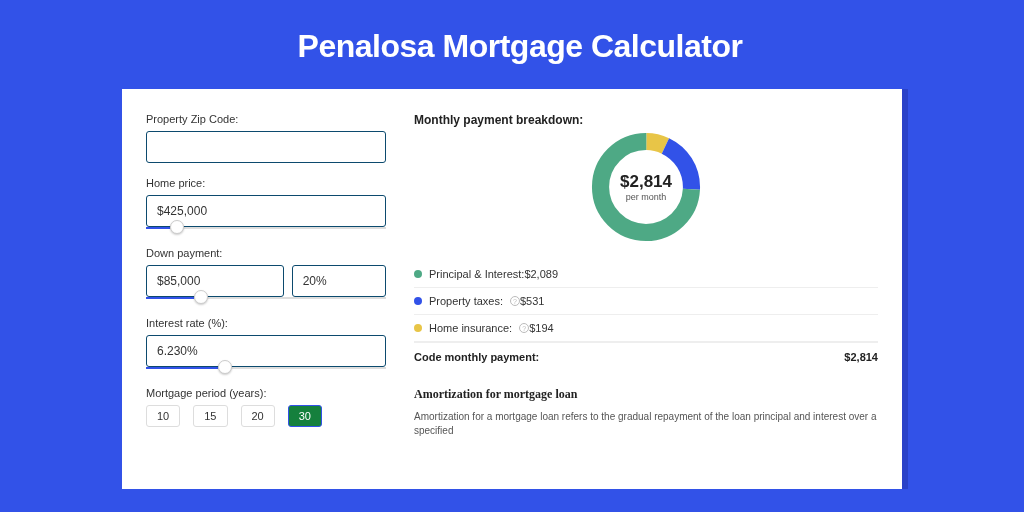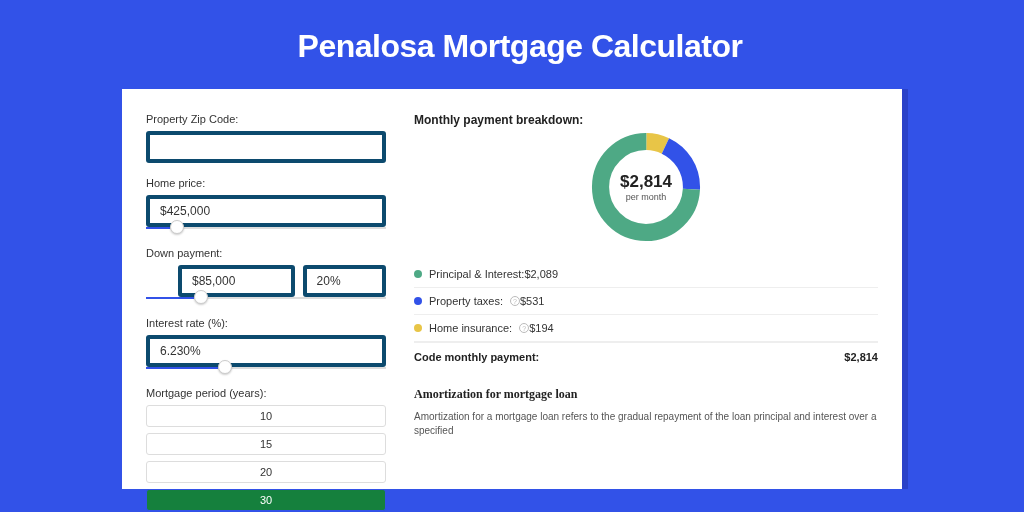--- a/index.html
+++ b/index.html
@@ -37,21 +37,21 @@
     flex: 1;
   }
   .field-label {
     font-size: 11px;
     color: #333;
     margin-bottom: 6px;
     display: block;
   }
   .text-input {
     width: 100%;
-    border: 4px solid #0c4a6e;
+    border: 1px solid #0c4a6e;
     border-radius: 3px;
     padding: 8px 10px;
     font-size: 12px;
     color: #333;
     height: 32px;
   }
   .field-group { margin-bottom: 14px; }
   .slider-wrap { position: relative; height: 8px; margin-top: -2px; }
   .slider-track {
     height: 2px;
@@ -68,23 +68,23 @@
   .slider-thumb {
     width: 14px; height: 14px;
     background: #fff;
     border: 1px solid #ccc;
     border-radius: 50%;
     position: absolute;
     top: -5px;
     box-shadow: 0 1px 2px rgba(0,0,0,.2);
   }
   .row2 { display: flex; gap: 8px; }
-  .row2 .text-input:first-child { flex: 1.6; margin-left: 32px; }
+  .row2 .text-input:first-child { flex: 1.6; }
   .row2 .text-input:last-child { flex: 1; }
-  .period-row { display: flex; gap: 6px; flex-direction: column; }
+  .period-row { display: flex; gap: 13px; }
   .period-btn {
     border: 1px solid #ddd;
     background: #fff;
     font-size: 11px;
     padding: 4px 10px;
     border-radius: 3px;
     cursor: pointer;
     color: #333;
   }
   .period-btn.selected {

